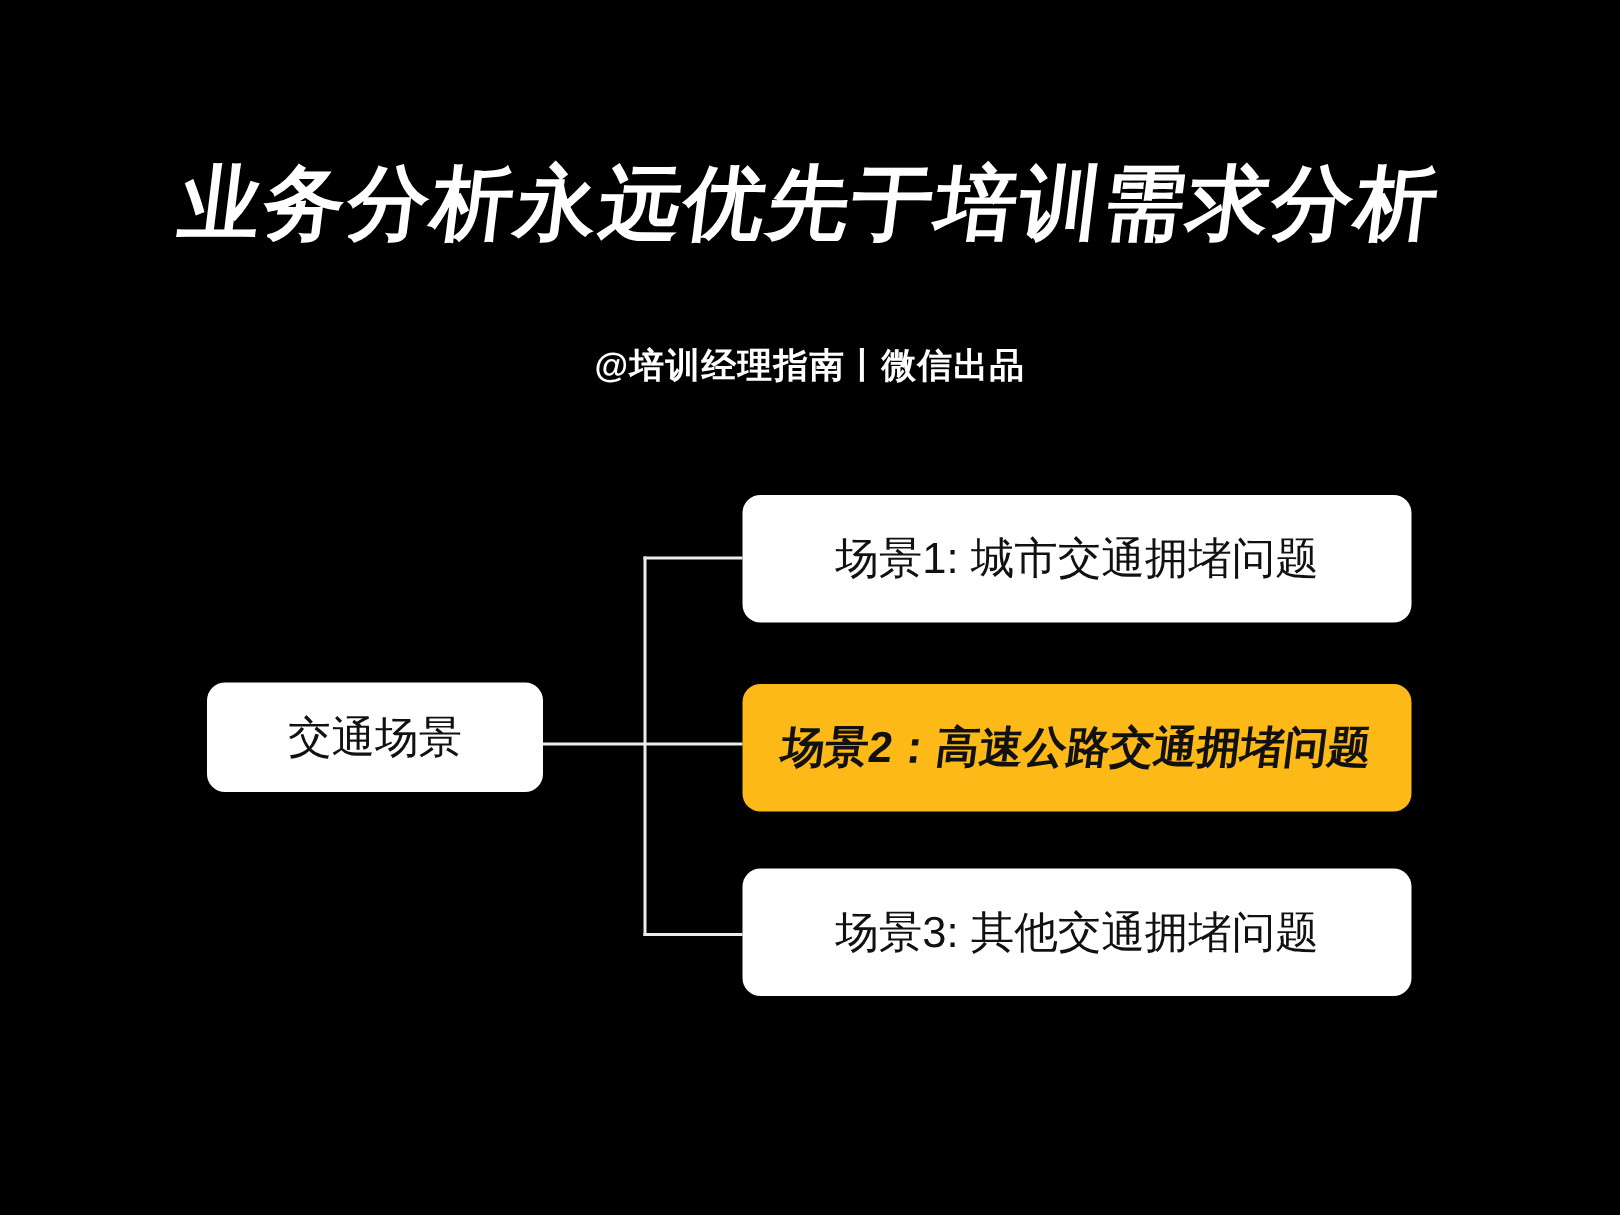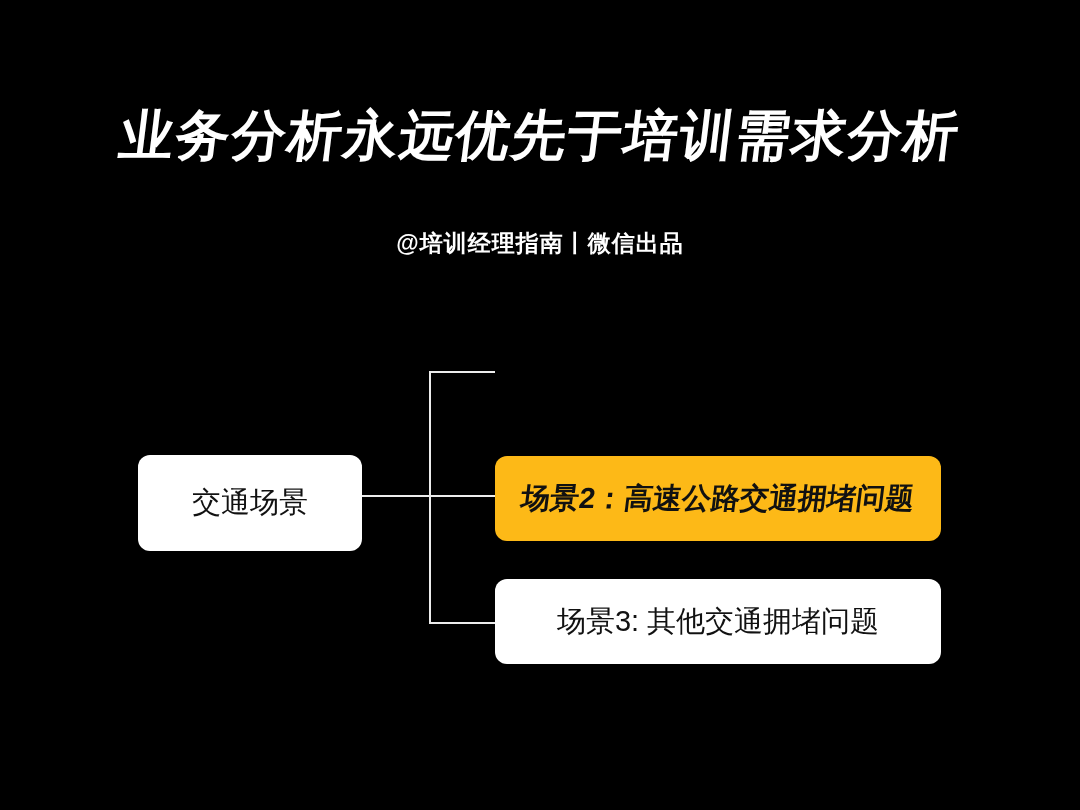--- a/index.html
+++ b/index.html
@@ -50,21 +50,21 @@
     align-items: center;
     justify-content: center;
     color: #111111;
     font-size: 29px;
     white-space: nowrap;
   }
   .node-root {
     left: 138px;
     top: 455px;
     width: 224px;
-    height: 96px;
+    height: 73px;
   }
   .node-branch {
     left: 495px;
     width: 446px;
     height: 85px;
   }
   .node-s1 { top: 330px; }
   .node-s2 { top: 456px; font-weight: 800; }
   .node-s2 .node-label { transform: skewX(-7deg); }
   .node-s3 { top: 579px; }
@@ -89,20 +89,23 @@
   <div class="line line-root-h" style="background: rgb(236, 236, 236);"></div>
   <div class="line line-trunk-v" style="background: rgb(236, 236, 236);"></div>
   <div class="line line-branch-1" style="background: rgb(236, 236, 236);"></div>
   <div class="line line-branch-2" style="background: rgb(236, 236, 236);"></div>
   <div class="line line-branch-3" style="background: rgb(236, 236, 236);"></div>
 
   <div class="node node-root" style="background: rgb(255, 255, 255);">
     <span class="node-label">交通场景</span>
   </div>
 
+  <div class="node node-branch node-s1" style="background: rgb(255, 255, 255);">
+    <span class="node-label">场景1: 城市交通拥堵问题</span>
+  </div>
 
   <div class="node node-branch node-s2" style="background: rgb(253, 185, 23);">
     <span class="node-label">场景2：高速公路交通拥堵问题</span>
   </div>
 
   <div class="node node-branch node-s3" style="background: rgb(255, 255, 255); border-radius: 12px;">
     <span class="node-label">场景3: 其他交通拥堵问题</span>
   </div>
 
 </div>

